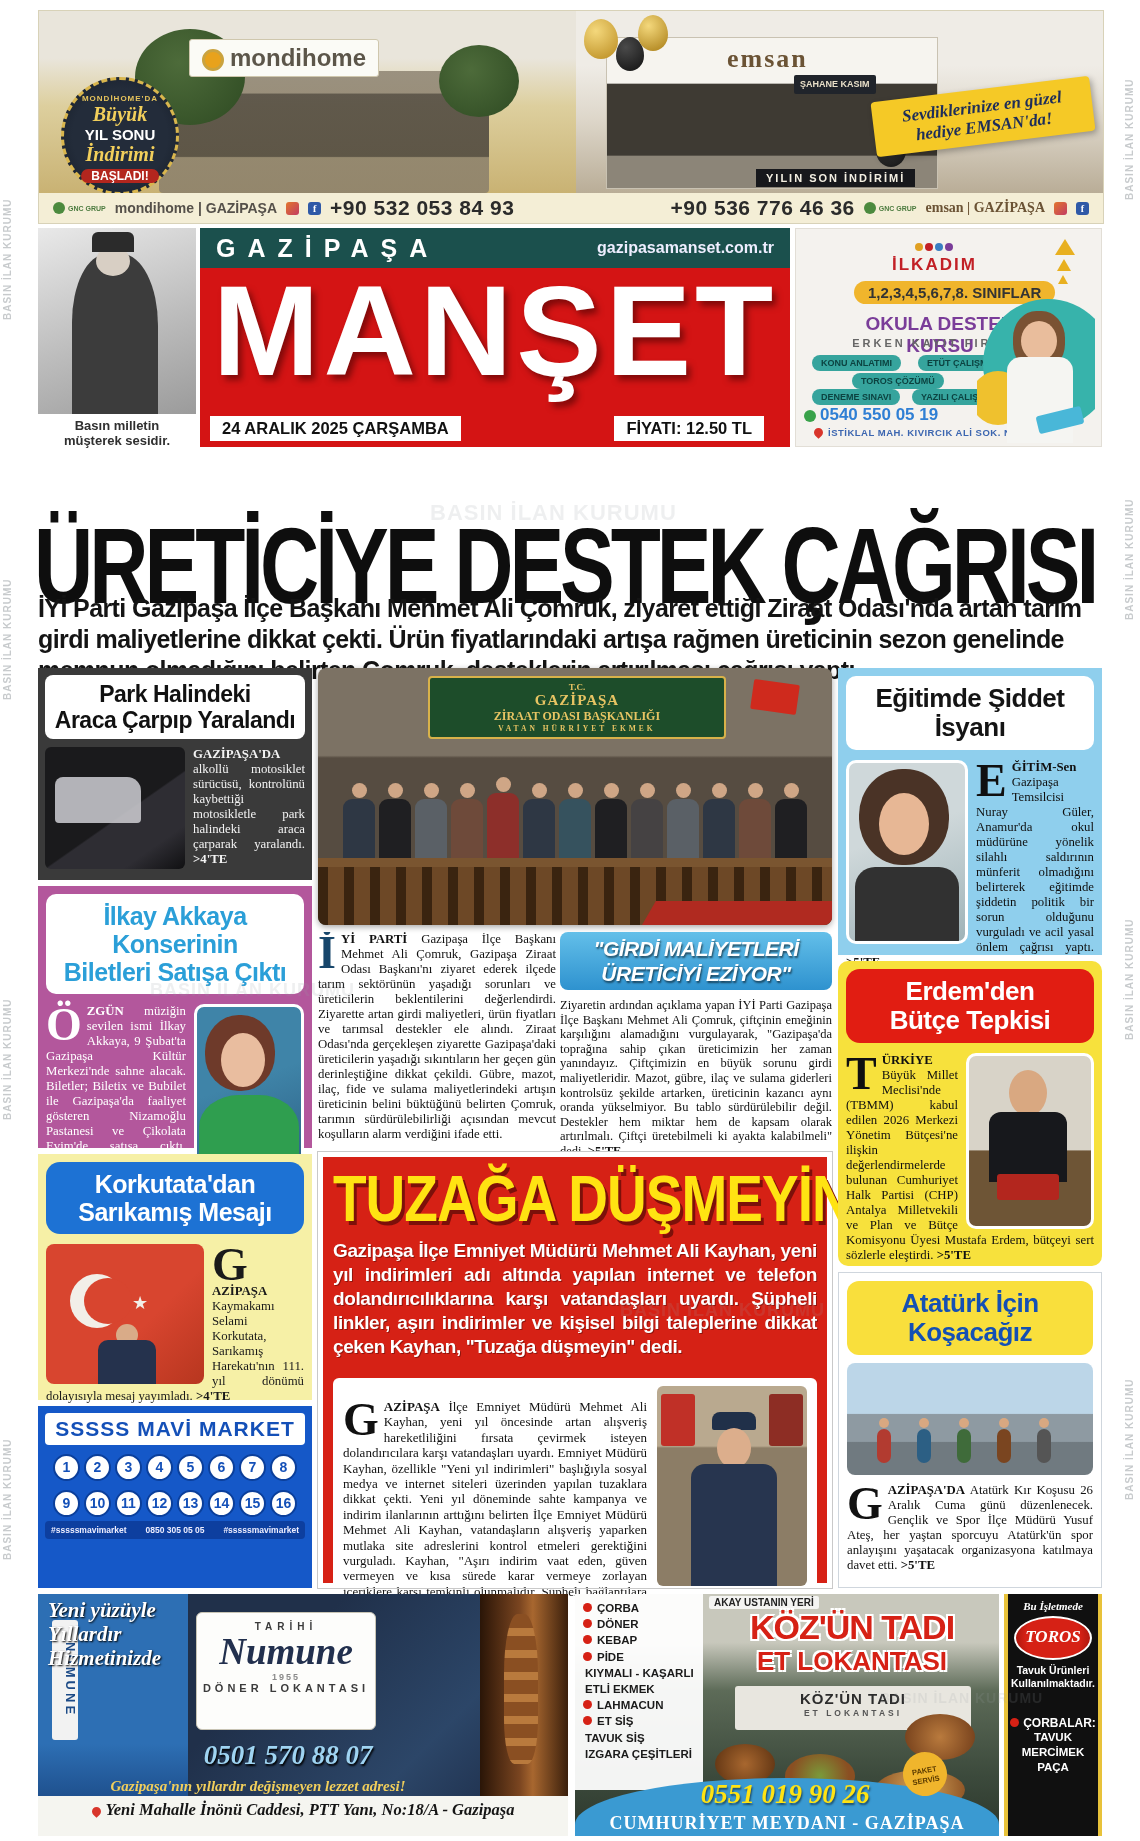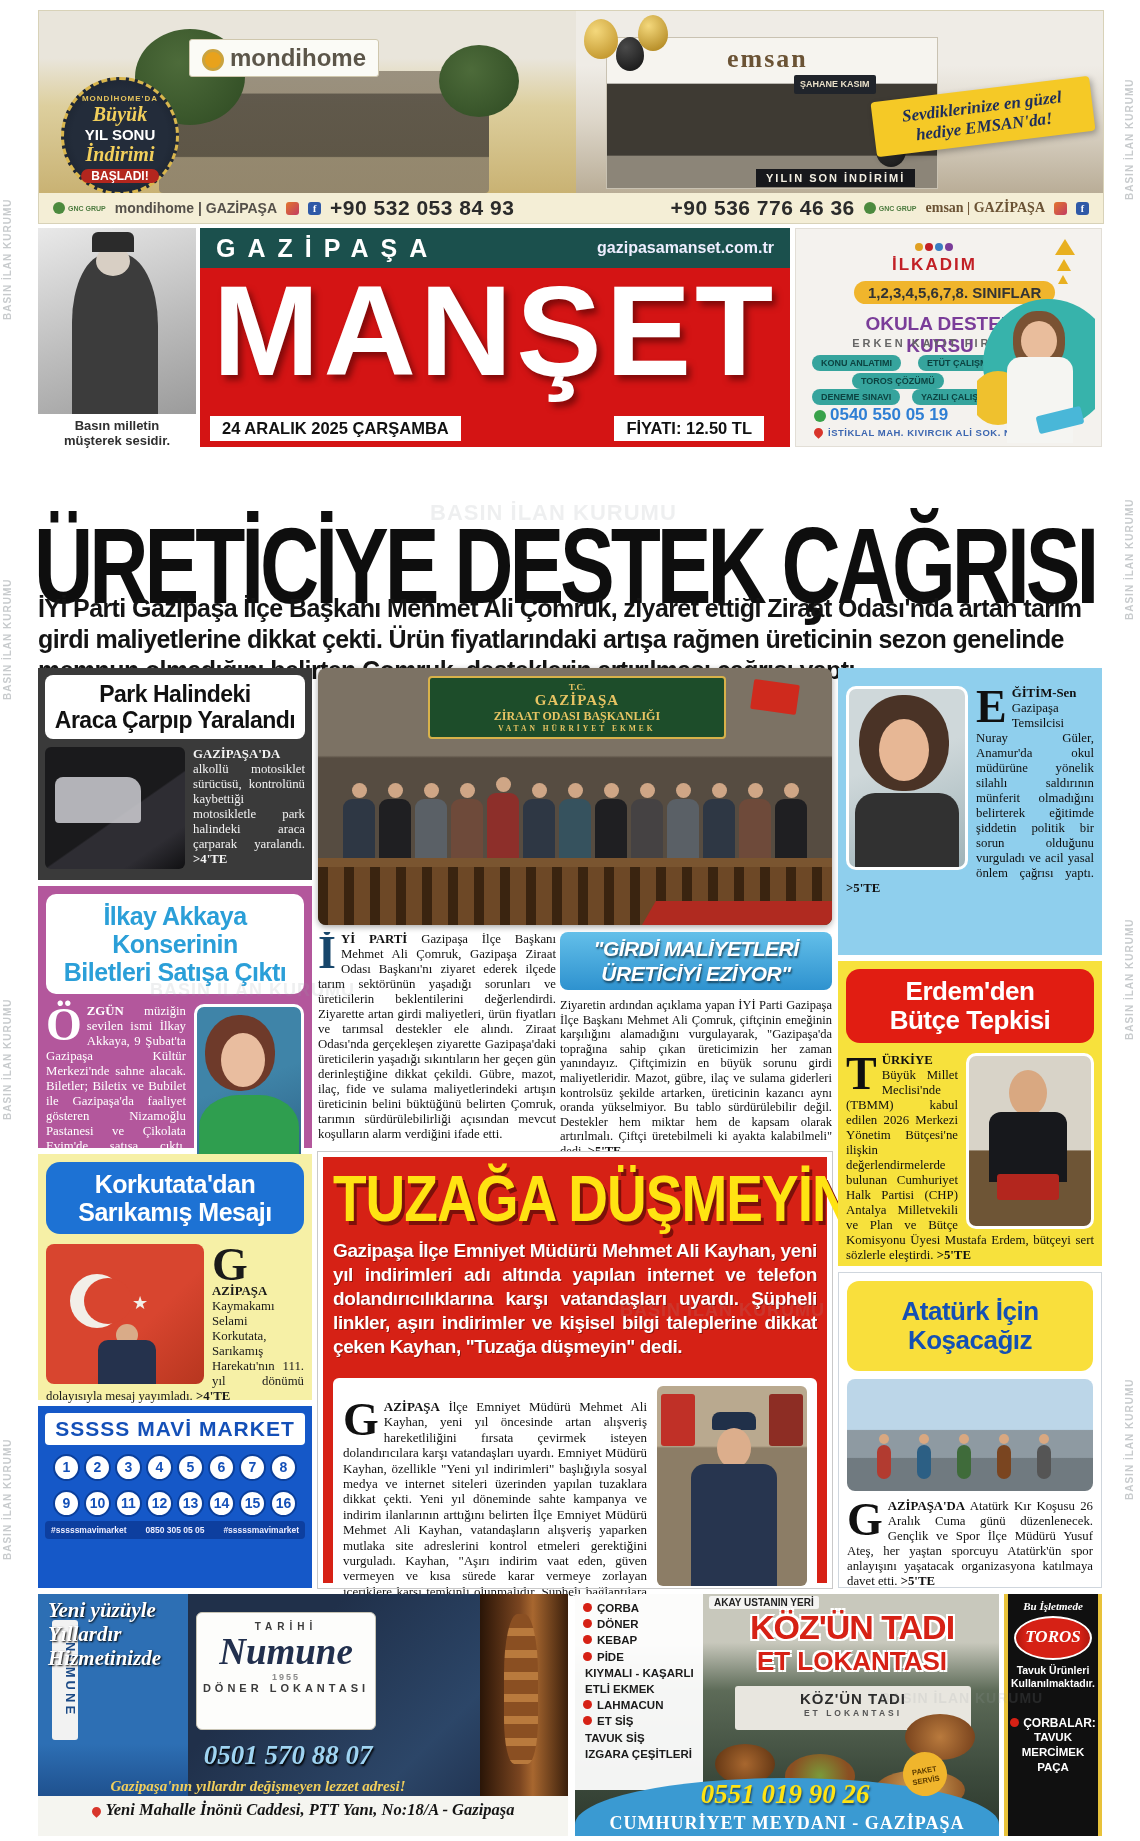--- a/index.html
+++ b/index.html
@@ -73,21 +73,21 @@
   .ilk-ppl i{display:inline-block;width:8px;height:8px;border-radius:50%;margin:0 1px;}
   .ilk-name{font:900 17px "Liberation Sans",sans-serif;color:#c22026;letter-spacing:2px;}
   .ilk-grades{position:absolute;left:58px;top:52px;background:#f0b52c;color:#333;
       font:700 15px "Liberation Sans",sans-serif;padding:3px 14px;border-radius:12px;}
   .ilk-title{position:absolute;left:34px;top:84px;width:220px;text-align:center;
       font:800 19px "Liberation Sans",sans-serif;color:#7a3d99;}
   .ilk-sub{position:absolute;left:34px;top:108px;width:220px;text-align:center;
       font:700 11px "Liberation Sans",sans-serif;color:#666;letter-spacing:3px;}
   .pill{position:absolute;background:#36a49d;color:#0c4341;font:700 9px "Liberation Sans",sans-serif;
       padding:3px 9px;border-radius:9px;white-space:nowrap;}
-  .ilk-phone{position:absolute;left:18px;top:176px;font:800 17px "Liberation Sans",sans-serif;color:#2f7fd4;}
+  .ilk-phone{position:absolute;left:8px;top:176px;font:800 17px "Liberation Sans",sans-serif;color:#2f7fd4;}
   .ilk-addr{position:absolute;left:18px;top:198px;font:700 9.5px "Liberation Sans",sans-serif;color:#3c66b0;letter-spacing:.5px;}
   .ph-ic{display:inline-block;width:12px;height:12px;border-radius:50%;background:#39a24a;vertical-align:-2px;margin-right:4px;}
   .pin-ic{display:inline-block;width:9px;height:9px;border-radius:50% 50% 50% 0;background:#d8352b;
       transform:rotate(-45deg);vertical-align:-1px;margin-right:5px;}
   .girl{position:absolute;right:6px;top:64px;width:118px;height:150px;overflow:hidden;}
   .girl .circ{position:absolute;right:-18px;top:6px;width:130px;height:130px;border-radius:50%;background:#37b3ab;}
   .girl .ycirc{position:absolute;left:-6px;bottom:18px;width:54px;height:54px;border-radius:50%;background:#efc12e;}
   .girl .hair{position:absolute;left:36px;top:18px;width:52px;height:60px;border-radius:45%;background:#7a5233;}
   .girl .face{position:absolute;left:44px;top:28px;width:36px;height:40px;border-radius:50%;background:#e9bd9c;}
   .girl .shirt{position:absolute;left:30px;top:64px;width:66px;height:86px;border-radius:14px 14px 0 0;background:#f5f5f2;}
@@ -186,30 +186,30 @@
   .cop .unif{position:absolute;left:34px;top:78px;width:86px;height:122px;background:#27354f;border-radius:14px 14px 0 0;}
   
   .egitim{left:838px;top:668px;width:264px;height:287px;background:#8fcfed;box-sizing:border-box;padding:8px;}
   .egitim-h{background:#fff;color:#141414;font:800 26px/29px "Liberation Sans",sans-serif;padding:8px 2px;letter-spacing:-.5px;}
   .eg-photo{float:left;width:116px;height:178px;margin:10px 8px 0 0;border-radius:10px;border:3px solid #fff;position:relative;overflow:hidden;
       background:linear-gradient(160deg,#cfd8da 0 40%,#9fb3b8);}
   .eg-hair{position:absolute;left:10px;top:6px;width:90px;height:96px;border-radius:48%;background:#4a3326;}
   .eg-face{position:absolute;left:30px;top:30px;width:50px;height:62px;border-radius:50%;background:#e7b795;}
   .eg-body{position:absolute;left:6px;top:104px;width:104px;height:80px;border-radius:20px 20px 0 0;background:#313131;}
   .eg-text{margin-top:10px;color:#101010;}
-  .erdem{left:838px;top:961px;width:264px;height:305px;background:#f7e13c;box-sizing:border-box;padding:8px;}
+  .erdem{left:838px;top:961px;width:264px;height:305px;background:#f7e13c;box-sizing:border-box;padding:8px;border-radius:10px;}
   .erdem-h{background:#e11d12;color:#fff;font:800 26px/29px "Liberation Sans",sans-serif;padding:8px 2px;border-radius:14px;letter-spacing:-.5px;}
   .er-photo{float:right;width:122px;height:170px;margin:10px 0 4px 8px;border-radius:10px;border:3px solid #fff;position:relative;overflow:hidden;
       background:linear-gradient(180deg,#d8d3c8 0 55%,#6e5536 56%);}
   .er-face{position:absolute;left:40px;top:14px;width:38px;height:46px;border-radius:50%;background:#d9a881;}
   .er-suit{position:absolute;left:20px;top:56px;width:78px;height:70px;border-radius:12px 12px 0 0;background:#17181c;}
   .er-laptop{position:absolute;left:28px;top:118px;width:62px;height:26px;background:#b3261e;border-radius:3px;}
   .er-text{margin-top:10px;color:#101010;}
   .kosu{left:838px;top:1272px;width:264px;height:316px;background:#fff;border:1px solid #cfd6dd;box-sizing:border-box;padding:8px;}
-  .kosu-h{background:#f9df3c;color:#1450b4;font:800 26px/29px "Liberation Sans",sans-serif;padding:16px 2px;border-radius:12px;letter-spacing:-.5px;}
+  .kosu-h{background:#f9df3c;color:#1450b4;font:800 26px/29px "Liberation Sans",sans-serif;padding:8px 2px;border-radius:12px;letter-spacing:-.5px;}
   .kosu-photo{margin-top:8px;height:112px;border-radius:8px;position:relative;overflow:hidden;
       background:linear-gradient(180deg,#bcd6e8 0 45%,#8e9aa2 46% 70%,#707a80 71%);}
   .runner{position:absolute;bottom:12px;width:14px;height:34px;border-radius:7px;background:#b23b30;}
   .runner i{position:absolute;left:2px;top:-11px;width:10px;height:10px;border-radius:50%;background:#d9a881;}
   .kosu-text{margin-top:8px;}
   
   .numune{left:38px;top:1594px;width:530px;height:242px;background:linear-gradient(135deg,#20304a 0 40%,#2c4668 70%,#16213a);overflow:hidden;}
   .num-bld{position:absolute;left:0;top:0;width:150px;height:214px;background:linear-gradient(180deg,#2d6fb4 0 70%,#1c4a86);}
   .num-bld .sgn{position:absolute;left:14px;top:26px;width:26px;height:120px;background:#f2f2f2;border-radius:3px;
       writing-mode:vertical-rl;text-align:center;font:700 13px "Liberation Sans",sans-serif;color:#1c4a86;letter-spacing:3px;}
@@ -554,20 +554,23 @@
       </div>
       <p class="body">
         <span class="dropcap">G</span><span class="lb">AZİPAŞA</span>
         <span>İlçe Emniyet Müdürü Mehmet Ali Kayhan, yeni yıl öncesinde artan alışveriş hareketliliğini fırsata çevirmek isteyen dolandırıcılara karşı vatandaşları uyardı. Emniyet Müdürü Kayhan, özellikle "Yeni yıl indirimleri" başlığıyla sosyal medya ve internet siteleri üzerinden yapılan tuzaklara dikkat çekti. Yeni yıl döneminde sahte kampanya ve indirim ilanlarının arttığını belirten İlçe Emniyet Müdürü Mehmet Ali Kayhan, vatandaşların alışveriş yaparken mutlaka site adreslerini kontrol etmeleri gerektiğini vurguladı. Kayhan, "Aşırı indirim vaat eden, güven vermeyen ve kısa sürede karar vermeye zorlayan içeriklere karşı temkinli olunmalıdır. Şüpheli bağlantılara kesinlikle tıklanmamalıdır" dedi.</span>
         <span class="more">&gt;4'TE</span>
       </p>
     </div>
   </section>
 
   <section class="abs egitim">
+    <div class="boxhead egitim-h">
+      <span>Eğitimde Şiddet</span><br><span>İsyanı</span>
+    </div>
     <div class="eg-photo">
       <div class="eg-hair"></div>
         <div class="eg-face"></div>
         <div class="eg-body"></div>
     </div>
     <p class="body eg-text">
       <span class="dropcap">E</span><span class="lb">ĞİTİM-Sen</span>
       <span>Gazipaşa Temsilcisi Nuray Güler, Anamur'da okul müdürüne yönelik silahlı saldırının münferit olmadığını belirterek eğitimde şiddetin politik bir sorun olduğunu vurguladı ve acil yasal önlem çağrısı yaptı.</span>
       <span class="more">&gt;5'TE</span>
     </p>

